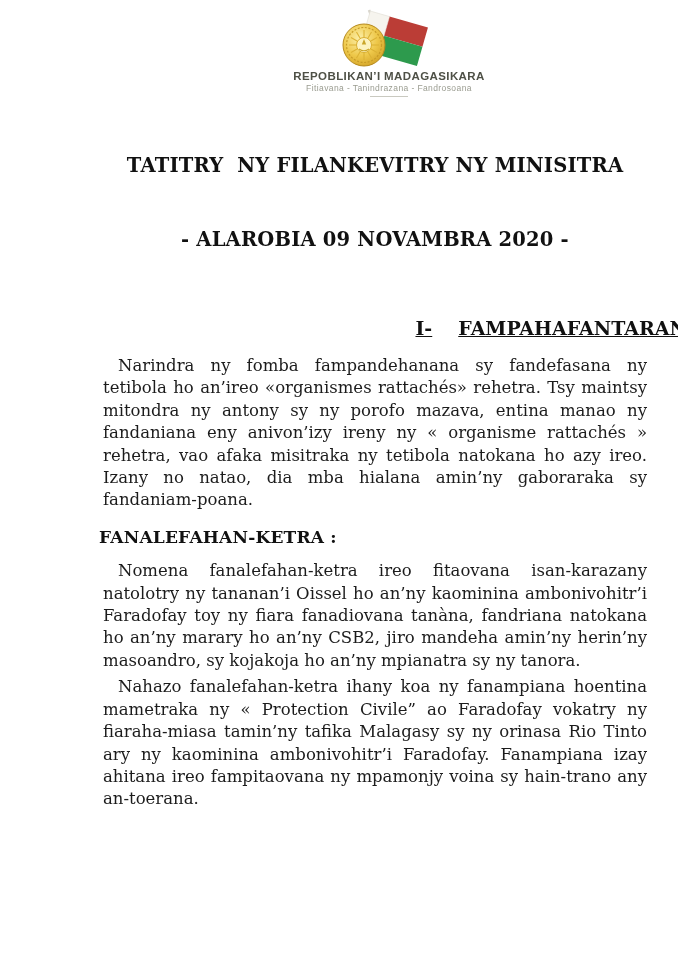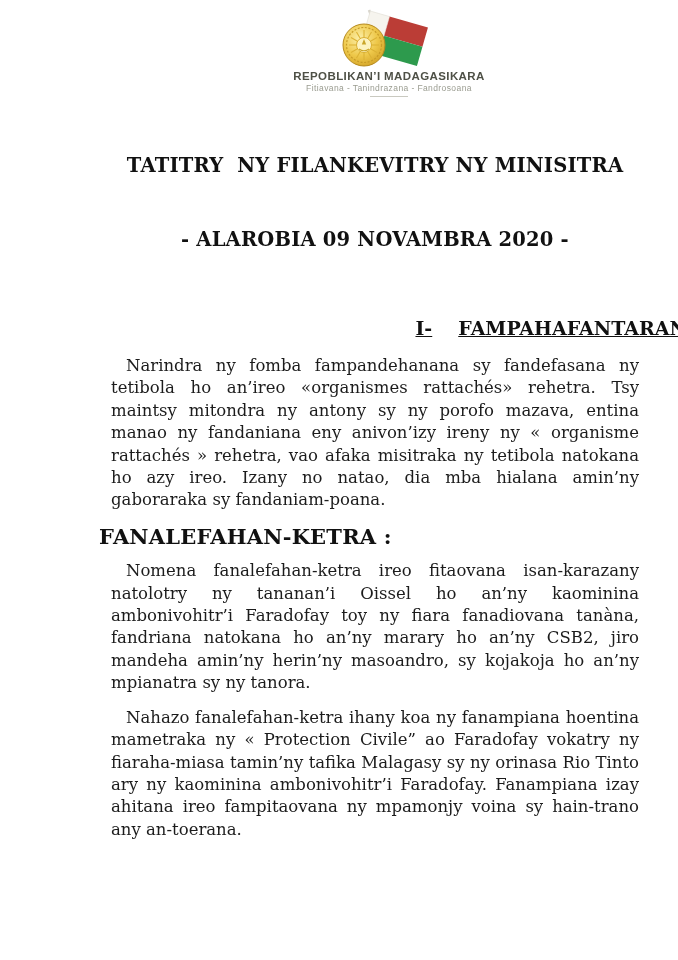--- a/index.html
+++ b/index.html
@@ -60,23 +60,23 @@
   .roman-heading .gap{display:inline-block;width:26px;}
   .roman-heading .colon{margin-left:6px;font-size:17px;}
   
   .body{
     width:552px;
     margin:16px auto 0;
     text-align:justify;
     font-size:16.5px;
     line-height:22.4px;
   }
-  .body p{margin:12px;text-indent:15px;}
+  .body p{margin:4px;text-indent:15px;}
   h3.sec{
-    font-size:21px;
+    font-size:17px;
     font-weight:bold;
     color:#111;
     margin:0;
     text-indent:0;
     letter-spacing:0.2px;
   }
   h3.sec1{margin:14px 0 12px;}
 </style>
 </head>
 <body>

